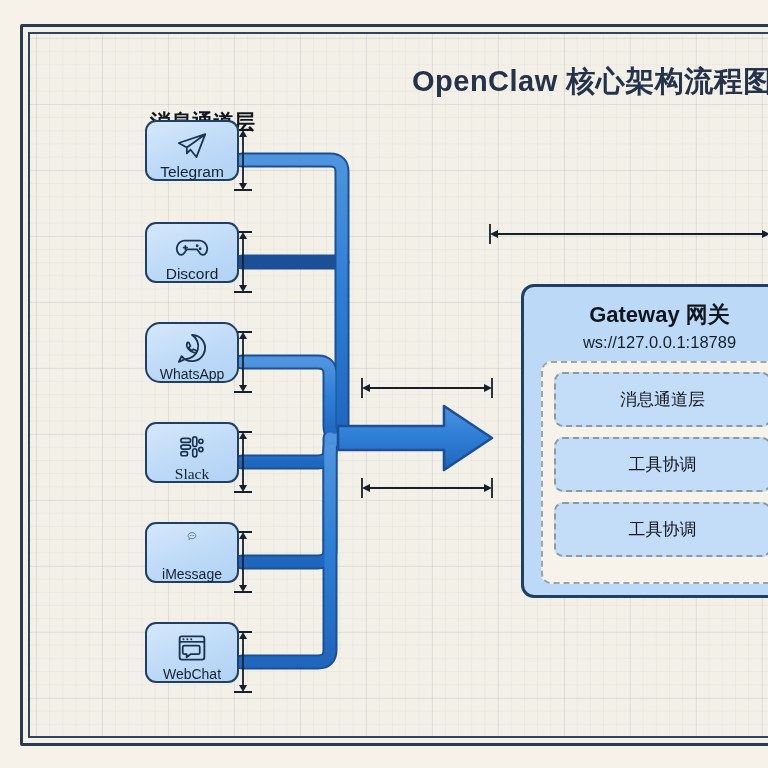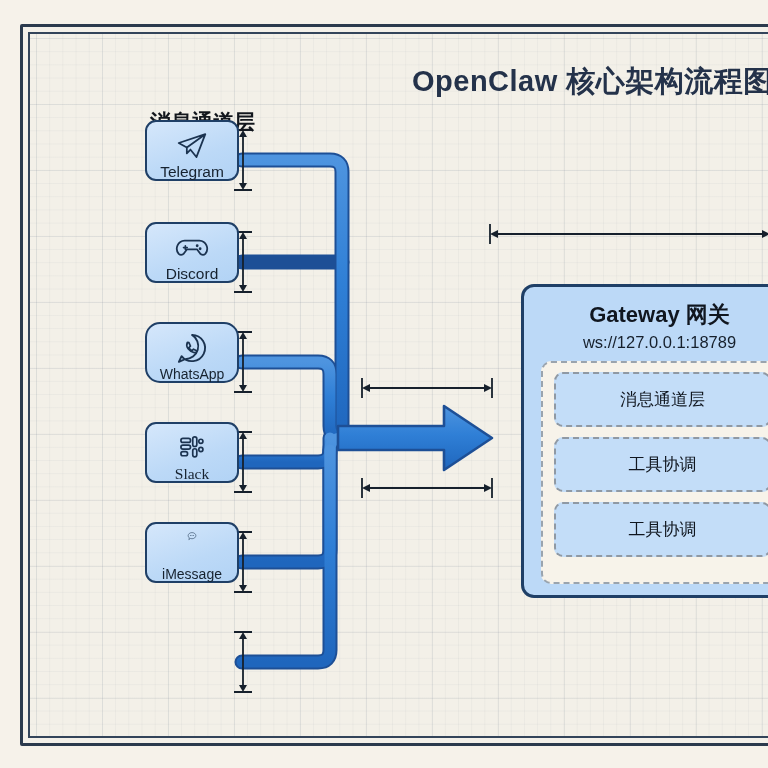--- a/index.html
+++ b/index.html
@@ -255,20 +255,31 @@
     <div class="chan" style="left:115px;top:488px;gap:24px;">
       <svg class="ic" viewBox="0 0 48 44">
         <path d="M24,7 C33.4,7 41,13 41,20.5 C41,28 33.4,34 24,34 C21.5,34 19.2,33.6 17.2,33 L10,38 L12.5,30.5 C9,28 7,24.5 7,20.5 C7,13 14.6,7 24,7 Z" fill="none" stroke="#1b3350" stroke-width="2.4" stroke-linejoin="round"></path>
         <circle cx="17" cy="20" r="2.1" fill="#1b3350"></circle>
         <circle cx="24" cy="20" r="2.1" fill="#1b3350"></circle>
         <circle cx="31" cy="20" r="2.1" fill="#1b3350"></circle>
       </svg>
       <span class="nm sm">iMessage</span>
     </div>
 
+    <div class="chan" style="left:115px;top:588px;">
+      <svg class="ic" viewBox="0 0 48 44">
+        <rect x="8" y="7" width="32" height="30" rx="3" fill="none" stroke="#1b3350" stroke-width="2.4"></rect>
+        <path d="M8,14 H40" stroke="#1b3350" stroke-width="2.2"></path>
+        <circle cx="13" cy="10.7" r="1.3" fill="#1b3350"></circle>
+        <circle cx="18" cy="10.7" r="1.3" fill="#1b3350"></circle>
+        <circle cx="23" cy="10.7" r="1.3" fill="#1b3350"></circle>
+        <path d="M14,19 H32 A2,2 0 0 1 34,21 V28 A2,2 0 0 1 32,30 H22 L17,34 V30 H14 A2,2 0 0 1 12,28 V21 A2,2 0 0 1 14,19 Z" fill="none" stroke="#1b3350" stroke-width="2.3" stroke-linejoin="round"></path>
+      </svg>
+      <span class="nm sm">WebChat</span>
+    </div>
 
     <div class="gw">
       <div class="gw-title">Gateway 网关</div>
       <div class="gw-sub">ws://127.0.0.1:18789</div>
       <div class="gw-inner">
         <div class="gw-mod">
           <span>消息通道层</span>
         </div>
         <div class="gw-mod">
           <span>工具协调</span>

